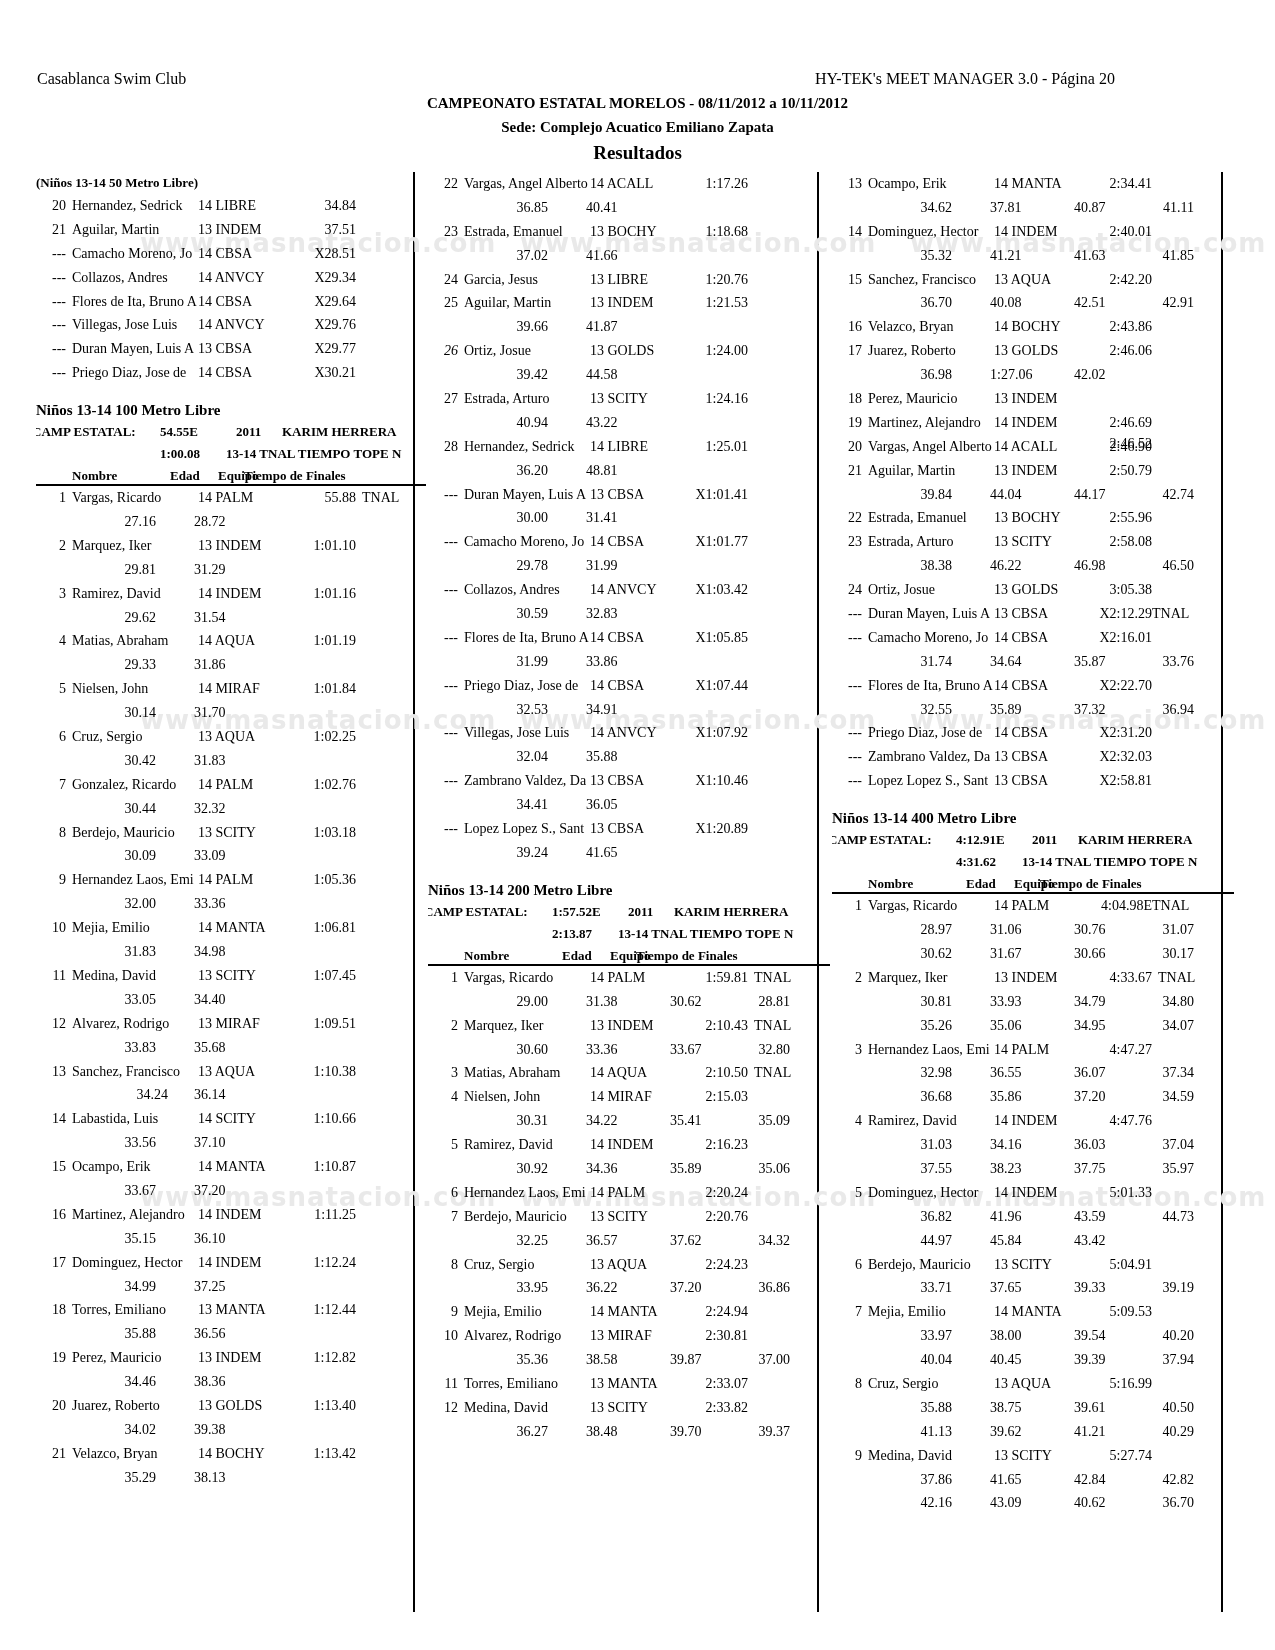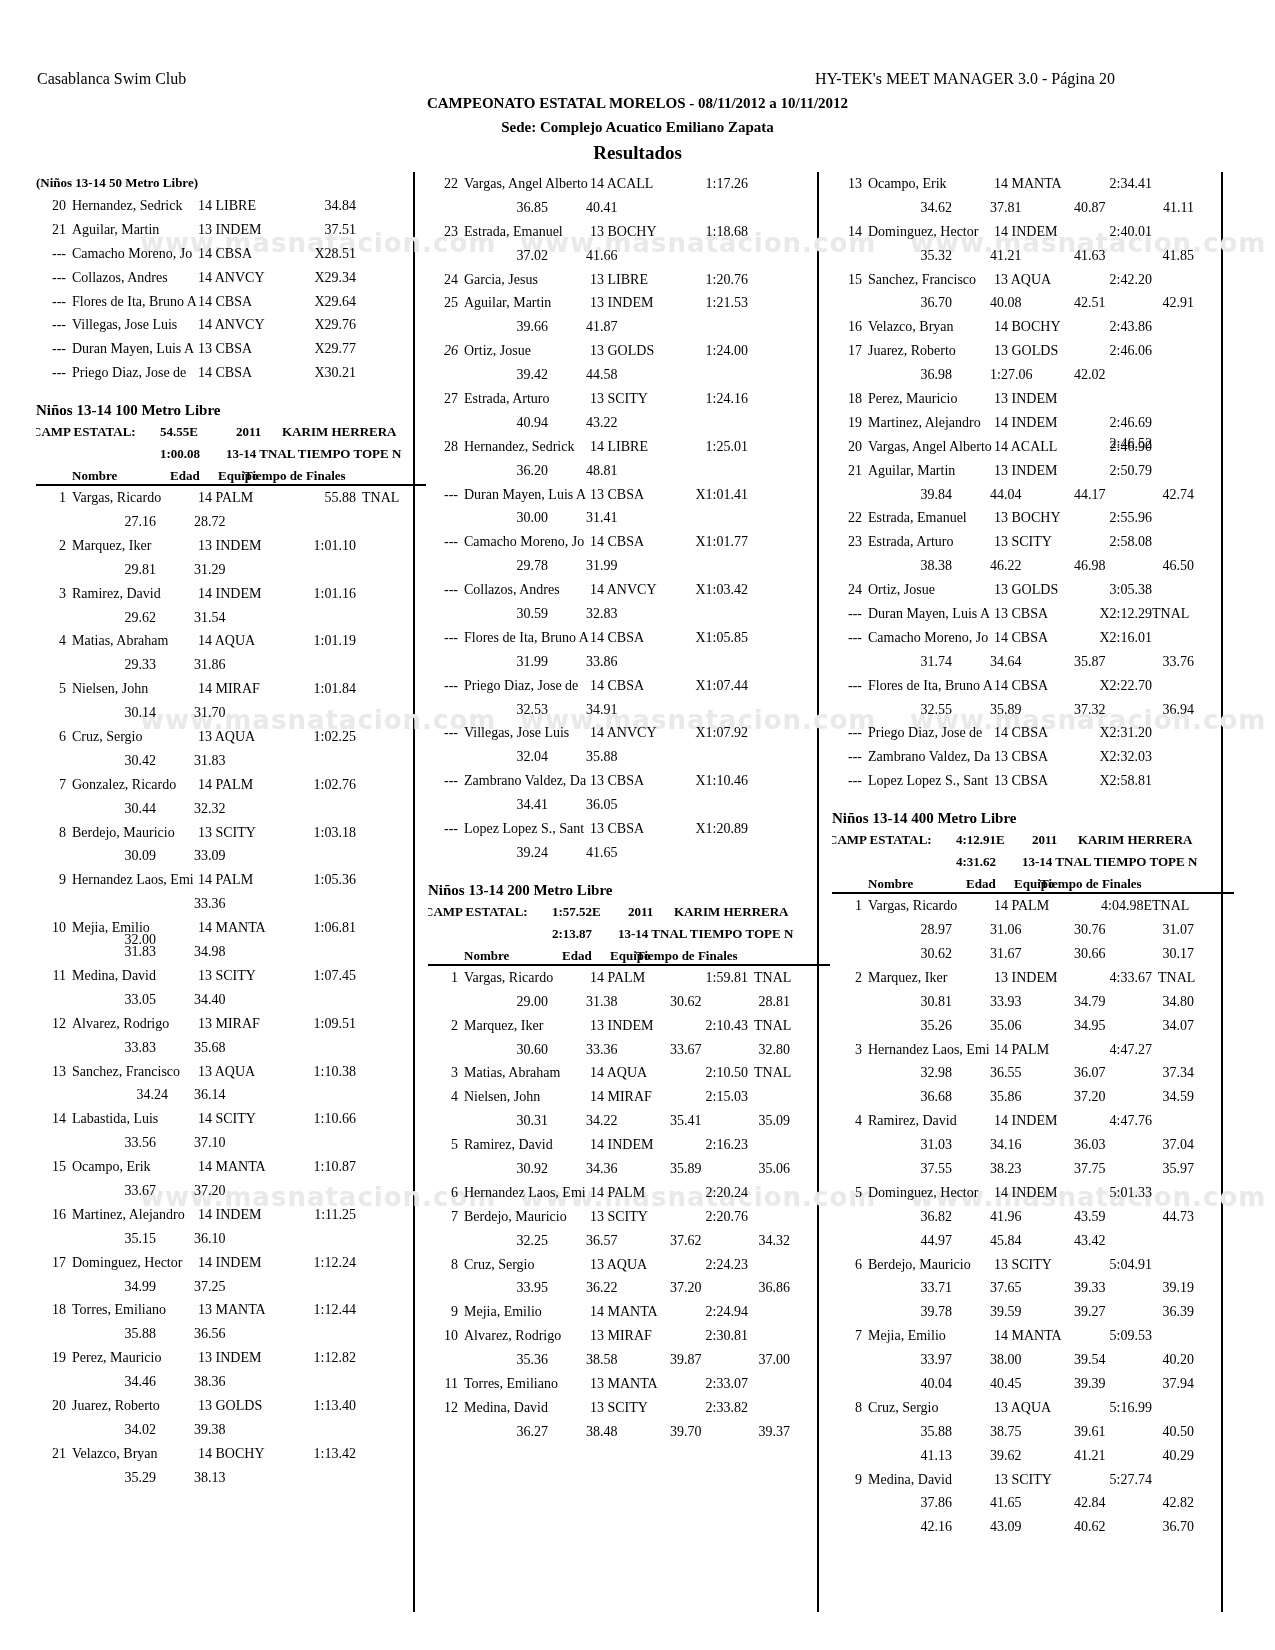--- a/index.html
+++ b/index.html
@@ -209,21 +209,21 @@
       <span class="sp" style="left:70px;">30.09</span>
       <span class="sp" style="left:158px;text-align:left;">33.09</span>
     </div>
     <div class="line">
       <span class="place" style="left:0;">9</span>
       <span class="name" style="left:36px;">Hernandez Laos, Emi</span>
       <span class="team" style="left:162px;">14 PALM</span>
       <span class="time" style="left:240px;">1:05.36</span>
     </div>
     <div class="line">
-      <span class="sp" style="left:70px;margin-top:36px;">32.00</span>
+      <span class="sp" style="left:70px;">32.00</span>
       <span class="sp" style="left:158px;text-align:left;">33.36</span>
     </div>
     <div class="line">
       <span class="place" style="left:0;">10</span>
       <span class="name" style="left:36px;">Mejia, Emilio</span>
       <span class="team" style="left:162px;">14 MANTA</span>
       <span class="time" style="left:240px;">1:06.81</span>
     </div>
     <div class="line">
       <span class="sp" style="left:70px;">31.83</span>
@@ -907,26 +907,20 @@
       <span class="team" style="left:162px;">13 SCITY</span>
       <span class="time" style="left:240px;">5:04.91</span>
     </div>
     <div class="line">
       <span class="sp" style="left:70px;">33.71</span>
       <span class="sp" style="left:158px;text-align:left;">37.65</span>
       <span class="sp" style="left:242px;text-align:left;">39.33</span>
       <span class="sp" style="left:312px;">39.19</span>
     </div>
     <div class="line">
-      <span class="sp" style="left:70px;">39.78</span>
-      <span class="sp" style="left:158px;text-align:left;">39.59</span>
-      <span class="sp" style="left:242px;text-align:left;">39.27</span>
-      <span class="sp" style="left:312px;">36.39</span>
-    </div>
-    <div class="line">
       <span class="place" style="left:0;">7</span>
       <span class="name" style="left:36px;">Mejia, Emilio</span>
       <span class="team" style="left:162px;">14 MANTA</span>
       <span class="time" style="left:240px;">5:09.53</span>
     </div>
     <div class="line">
       <span class="sp" style="left:70px;">33.97</span>
       <span class="sp" style="left:158px;text-align:left;">38.00</span>
       <span class="sp" style="left:242px;text-align:left;">39.54</span>
       <span class="sp" style="left:312px;">40.20</span>

